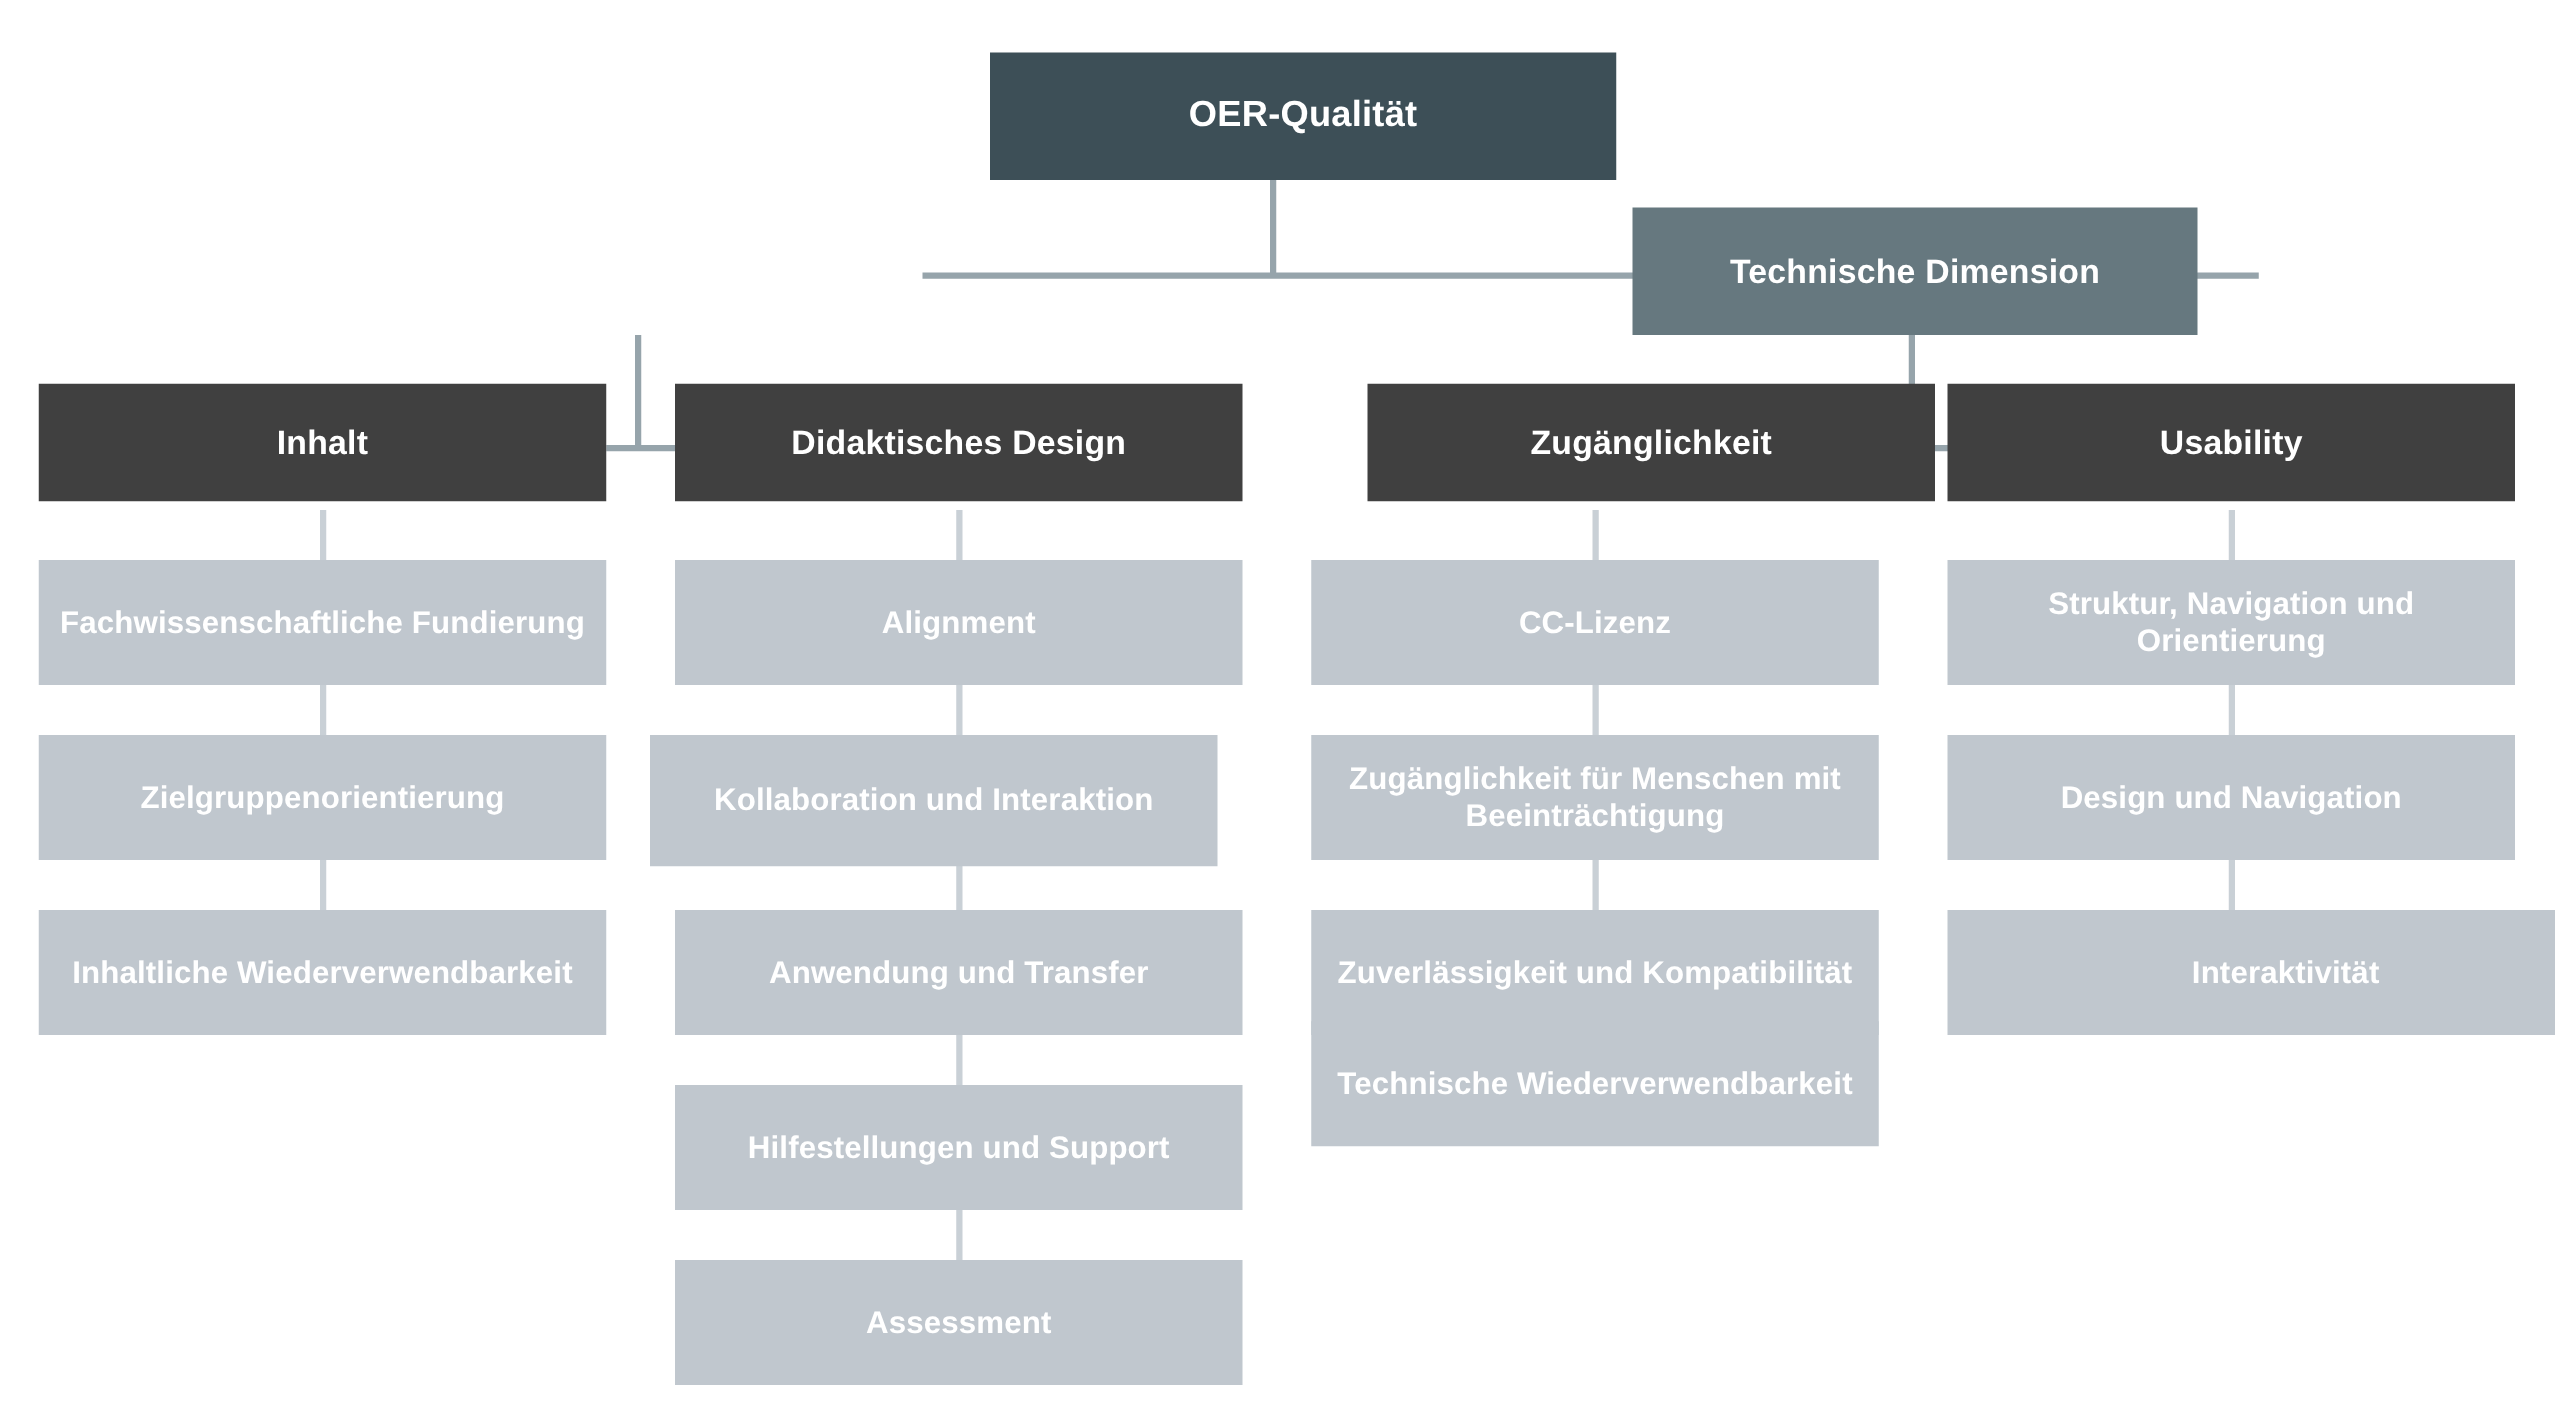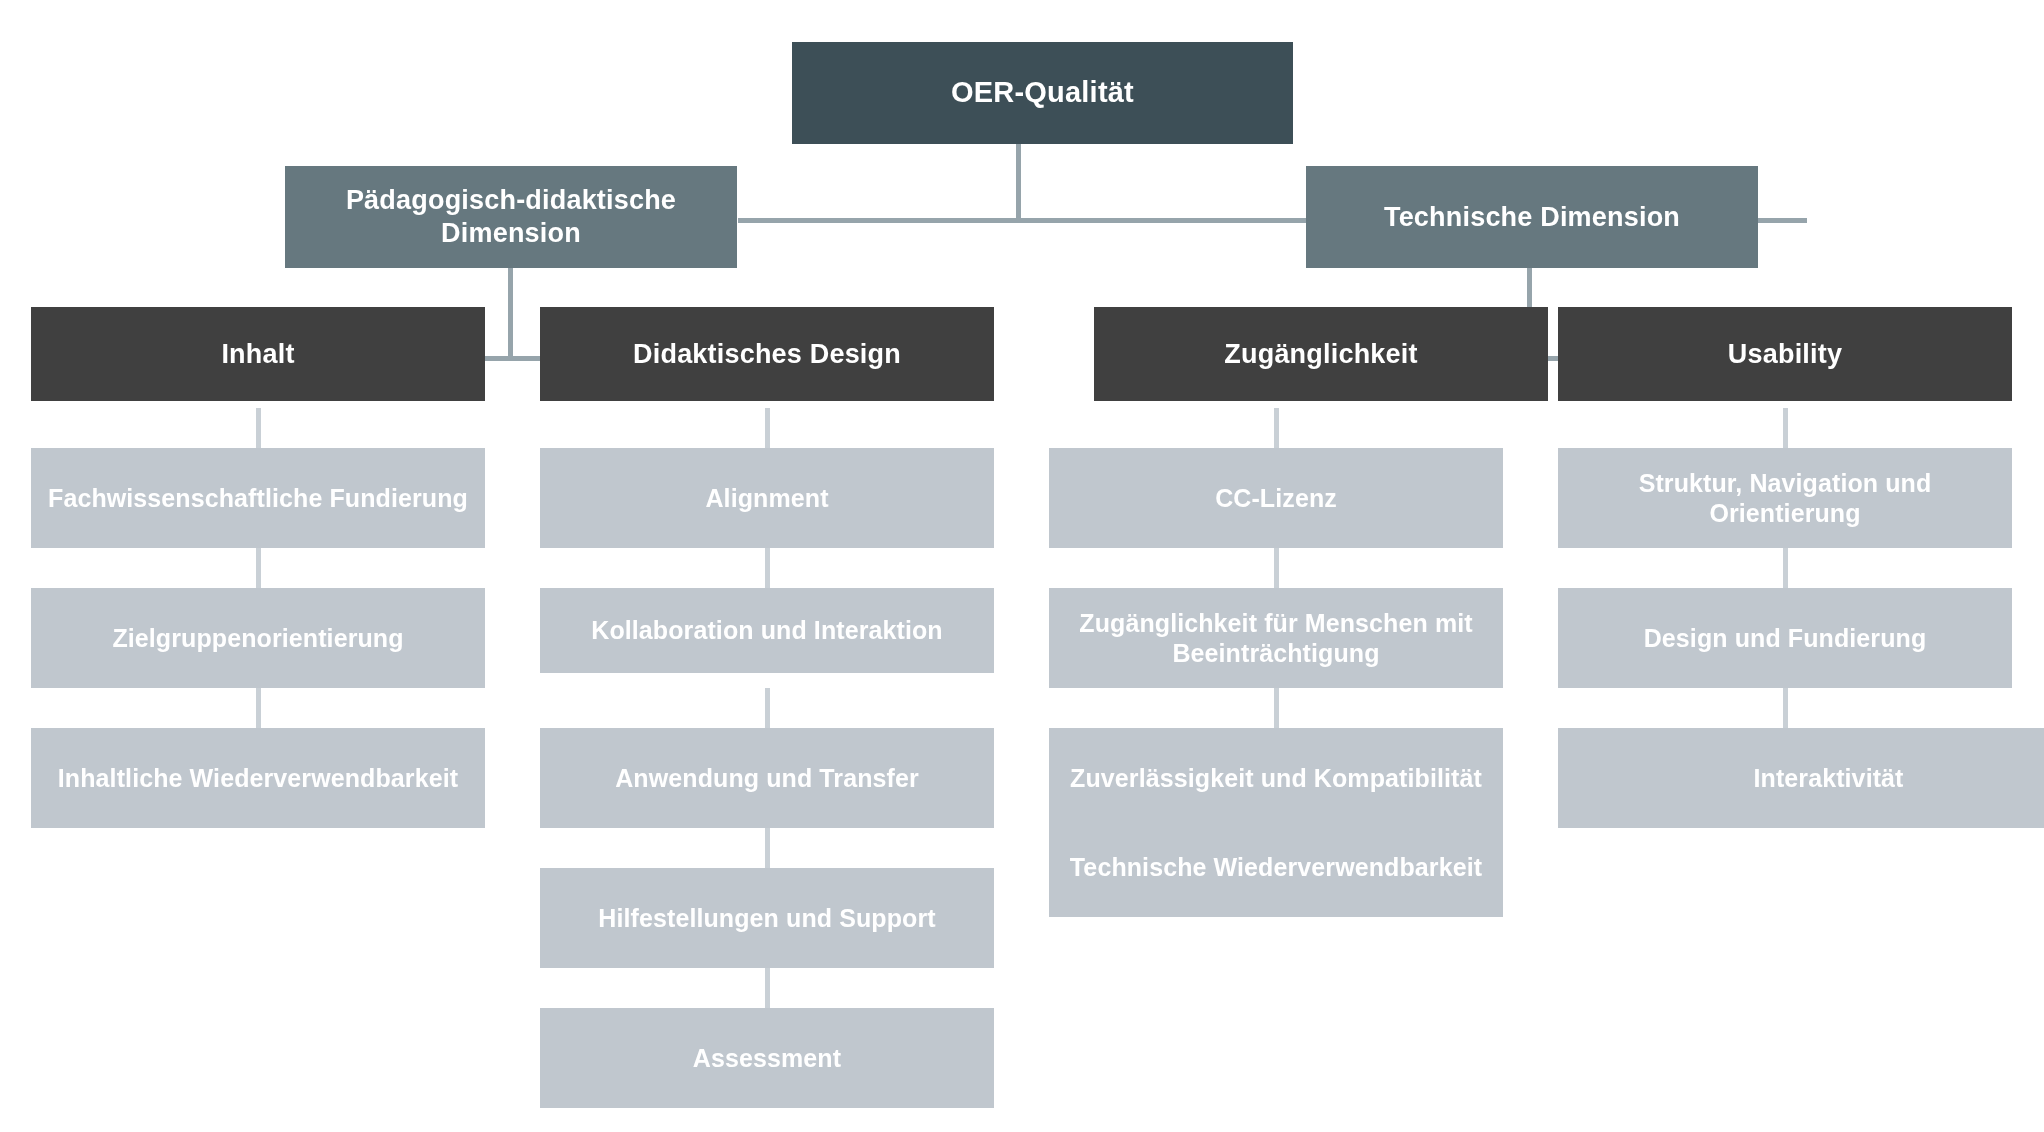--- a/index.html
+++ b/index.html
@@ -91,40 +91,39 @@
   <div class="conn-light" style="left:1274px; top:548px; width:5px; height:42px;"></div>
   <div class="conn-light" style="left:1274px; top:688px; width:5px; height:42px;"></div>
   <div class="conn-light" style="left:1274px; top:828px; width:5px; height:42px;"></div>
 
   <div class="conn-light" style="left:1783px; top:408px; width:5px; height:42px;"></div>
   <div class="conn-light" style="left:1783px; top:548px; width:5px; height:42px;"></div>
   <div class="conn-light" style="left:1783px; top:688px; width:5px; height:42px;"></div>
 
   <div class="node lvl-root" style="left:792px; top:42px; width:501px; height:102px;">OER-Qualität</div>
 
-  <div class="node lvl-dim" style="left:285px; top:166px; width:452px; height:102px;">Pädagogisch-didaktische Dimension</div>
   <div class="node lvl-dim" style="left:1306px; top:166px; width:452px; height:102px;">Technische Dimension</div>
 
   <div class="node lvl-cat" style="left:31px; top:307px; width:454px; height:94px;">Inhalt</div>
   <div class="node lvl-cat" style="left:540px; top:307px; width:454px; height:94px;">Didaktisches Design</div>
   <div class="node lvl-cat" style="left:1094px; top:307px; width:454px; height:94px;">Zugänglichkeit</div>
   <div class="node lvl-cat" style="left:1558px; top:307px; width:454px; height:94px;">Usability</div>
 
   <div class="node lvl-leaf" style="left:31px; top:448px; width:454px; height:100px;">Fachwissenschaftliche Fundierung</div>
   <div class="node lvl-leaf" style="left:31px; top:588px; width:454px; height:100px;">Zielgruppenorientierung</div>
   <div class="node lvl-leaf" style="left:31px; top:728px; width:454px; height:100px;">Inhaltliche Wiederverwendbarkeit</div>
 
   <div class="node lvl-leaf" style="left:540px; top:448px; width:454px; height:100px;">Alignment</div>
-  <div class="node lvl-leaf" style="left:540px; top:588px; width:454px; height:85px;">Kollaboration und Interaktion</div>
+  <div class="node lvl-leaf" style="left:520px; top:588px; width:454px; height:105px;">Kollaboration und Interaktion</div>
   <div class="node lvl-leaf" style="left:540px; top:728px; width:454px; height:100px;">Anwendung und Transfer</div>
   <div class="node lvl-leaf" style="left:540px; top:868px; width:454px; height:100px;">Hilfestellungen und Support</div>
   <div class="node lvl-leaf" style="left:540px; top:1008px; width:454px; height:100px;">Assessment</div>
 
   <div class="node lvl-leaf" style="left:1049px; top:448px; width:454px; height:100px;">CC-Lizenz</div>
   <div class="node lvl-leaf" style="left:1049px; top:588px; width:454px; height:100px;">Zugänglichkeit für Menschen mit Beeinträchtigung</div>
   <div class="node lvl-leaf" style="left:1049px; top:728px; width:454px; height:100px;">Zuverlässigkeit und Kompatibilität</div>
   <div class="node lvl-leaf" style="left:1049px; top:817px; width:454px; height:100px;">Technische Wiederverwendbarkeit</div>
 
   <div class="node lvl-leaf" style="left:1558px; top:448px; width:454px; height:100px;">Struktur, Navigation und Orientierung</div>
-  <div class="node lvl-leaf" style="left:1558px; top:588px; width:454px; height:100px;">Design und Fundierung</div>
+  <div class="node lvl-leaf" style="left:1558px; top:588px; width:454px; height:100px;">Design und Navigation</div>
   <div class="node lvl-leaf" style="left:1558px; top:728px; width:541px; height:100px;">Interaktivität</div>
 
 </div>
 
 </body></html>

